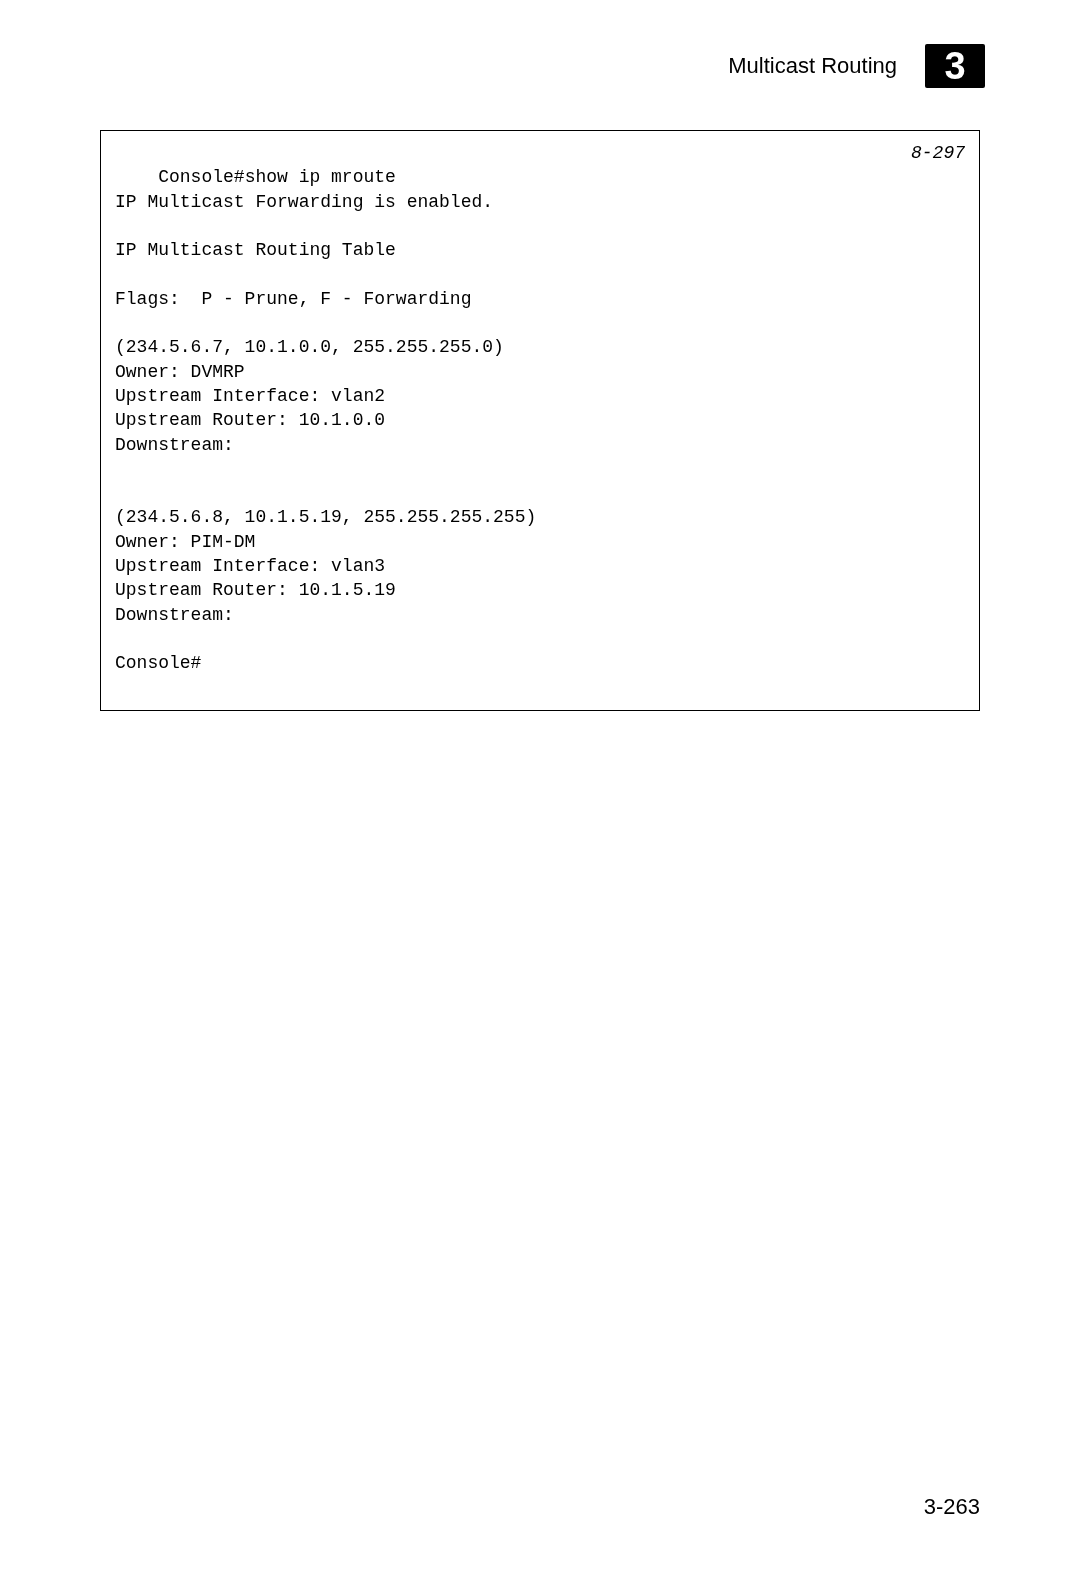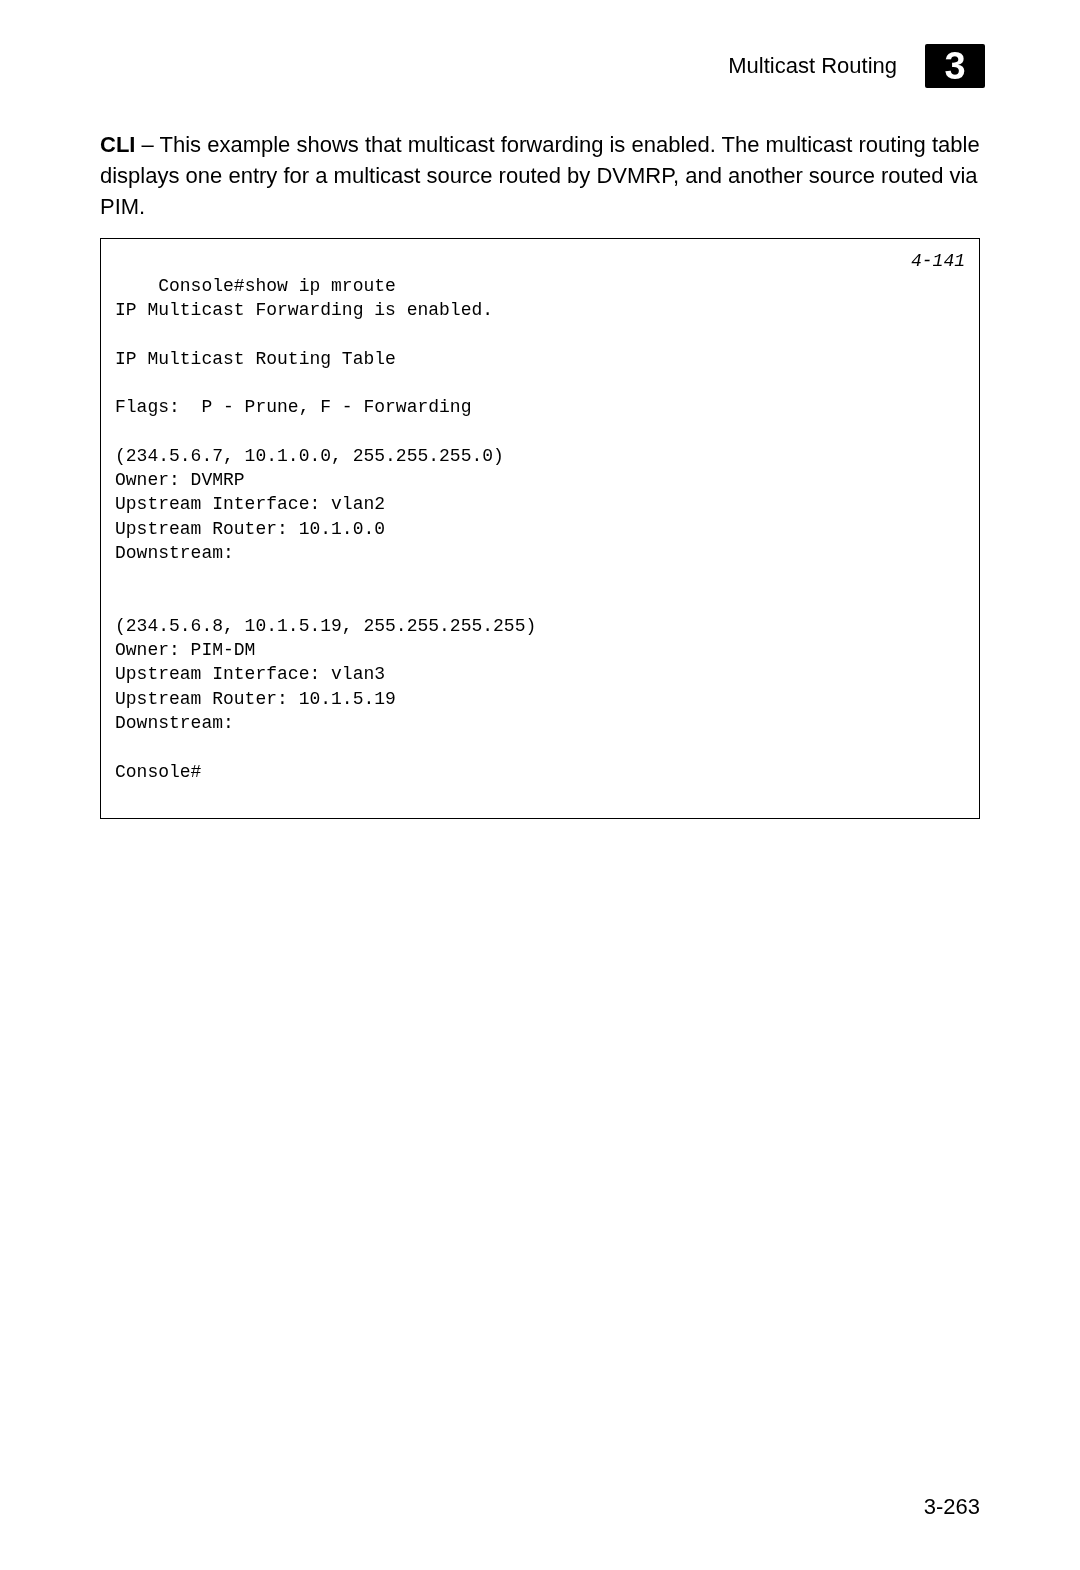--- a/index.html
+++ b/index.html
@@ -84,25 +84,22 @@
 <body>
 
 <div class="header">
   <span class="header-title">Multicast Routing</span>
   <div class="chapter-badge">
     <span>3</span>
   </div>
 </div>
 
 <div class="content">
-  <p class="paragraph">
-    <span class="cli-bold">CLI</span><span> – This example shows that multicast forwarding is enabled. The multicast routing table displays one entry for a multicast source routed by DVMRP, and another source routed via PIM.</span>
-  </p>
   <div class="code-block">
-    <span class="code-ref">4-141</span><span>Console#show ip mroute
+    <span class="code-ref">8-297</span><span>Console#show ip mroute
 IP Multicast Forwarding is enabled.
 
 IP Multicast Routing Table
 
 Flags:  P - Prune, F - Forwarding
 
 (234.5.6.7, 10.1.0.0, 255.255.255.0)
 Owner: DVMRP
 Upstream Interface: vlan2
 Upstream Router: 10.1.0.0

